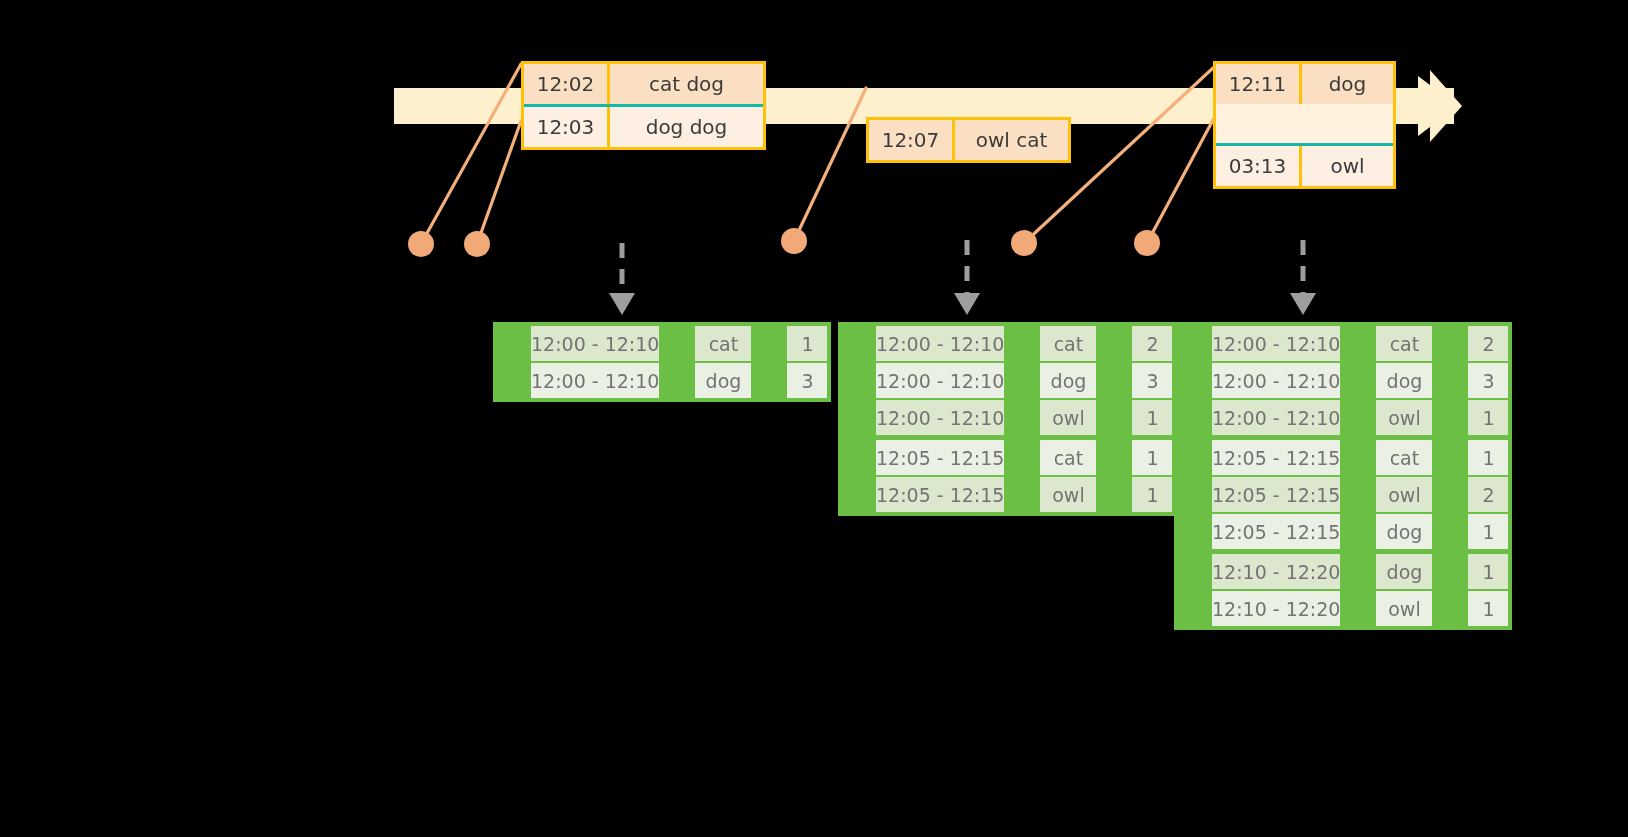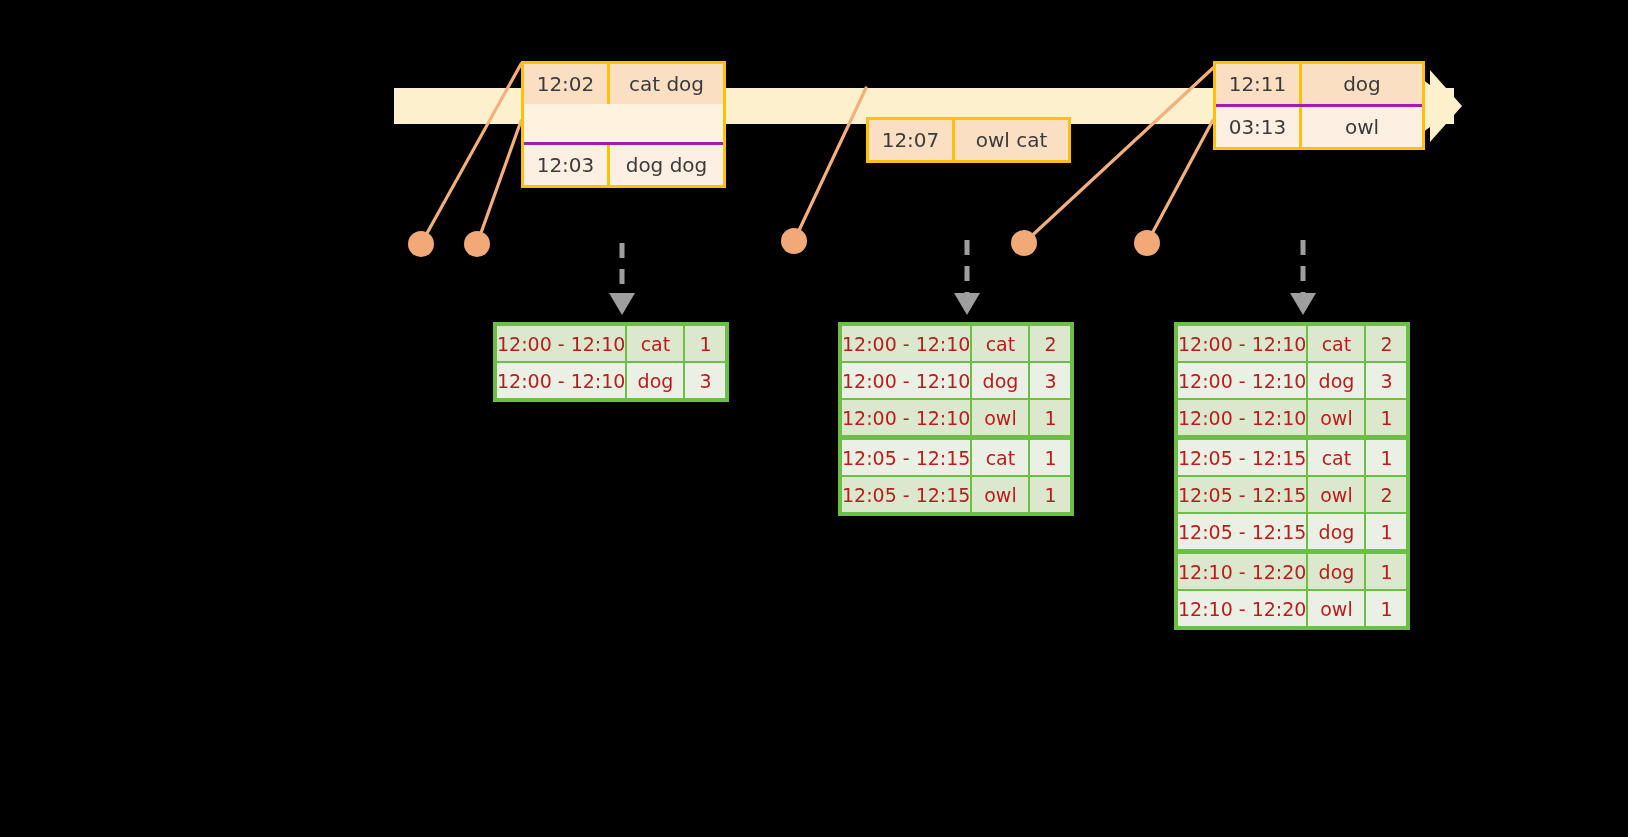--- a/index.html
+++ b/index.html
@@ -36,21 +36,21 @@
     display: flex;
     flex-direction: column;
     background: #FFF3E0;
   }
   .event-row {
     display: flex;
     flex-direction: row;
     height: 40px;
   }
   .event-row + .event-row {
-    border-top: 3px solid #a21caf;
+    border-top: 3px solid #14b8a6;
   }
   .event-row.shade-a { background: #FBDFC3; }
   .event-row.shade-b { background: #FDEFE2; }
   .ev-time {
     width: 86px;
     border-right: 3px solid #FFC107;
     display: flex;
     align-items: center;
     justify-content: center;
     font-size: 20px;
@@ -84,23 +84,24 @@
     flex-direction: row;
     height: 35px;
     gap: 2px;
   }
   .win-row.grp-sep { margin-top: 3px; }
   .wc {
     display: flex;
     align-items: center;
     justify-content: center;
     font-size: 19px;
-    color: #b91c1c;
+    color: #737373;
     box-sizing: border-box;
     white-space: nowrap;
+    margin-left: 34px;
   }
   .wc.key   { width: 56px; }
   .wc.count { width: 40px; }
   .shade-1 { background: #DCE8CD; }
   .shade-2 { background: #EBF0E4; }
 </style>
 </head>
 <body>
 
 <div id="stage">
@@ -138,39 +139,39 @@
         <line x1="967" y1="240" x2="967" y2="296" stroke-dasharray="15,11"></line>
         <polygon points="954,293 980,293 967,315" stroke="none"></polygon>
       </g>
       <g>
         <line x1="1303" y1="240" x2="1303" y2="296" stroke-dasharray="15,11"></line>
         <polygon points="1290,293 1316,293 1303,315" stroke="none"></polygon>
       </g>
     </g>
   </svg>
 
-  <div class="event-box" style="left:521px; top:61px; width:205px;gap:38px;">
+  <div class="event-box" style="left:521px; top:61px; width:245px;">
     <div class="event-row shade-a">
       <div class="ev-time">12:02</div>
       <div class="ev-payload">cat dog</div>
     </div>
     <div class="event-row shade-b">
       <div class="ev-time">12:03</div>
       <div class="ev-payload">dog dog</div>
     </div>
   </div>
 
   <div class="event-box" style="left:866px; top:81px; width:205px;margin-top:36px;">
     <div class="event-row shade-a">
       <div class="ev-time">12:07</div>
       <div class="ev-payload">owl cat</div>
     </div>
   </div>
 
-  <div class="event-box" style="left:1213px; top:61px; width:212px;">
+  <div class="event-box" style="left:1213px; top:61px; width:183px;gap:39px;">
     <div class="event-row shade-a">
       <div class="ev-time">12:11</div>
       <div class="ev-payload">dog</div>
     </div>
     <div class="event-row shade-b">
       <div class="ev-time">03:13</div>
       <div class="ev-payload">owl</div>
     </div>
   </div>
 

